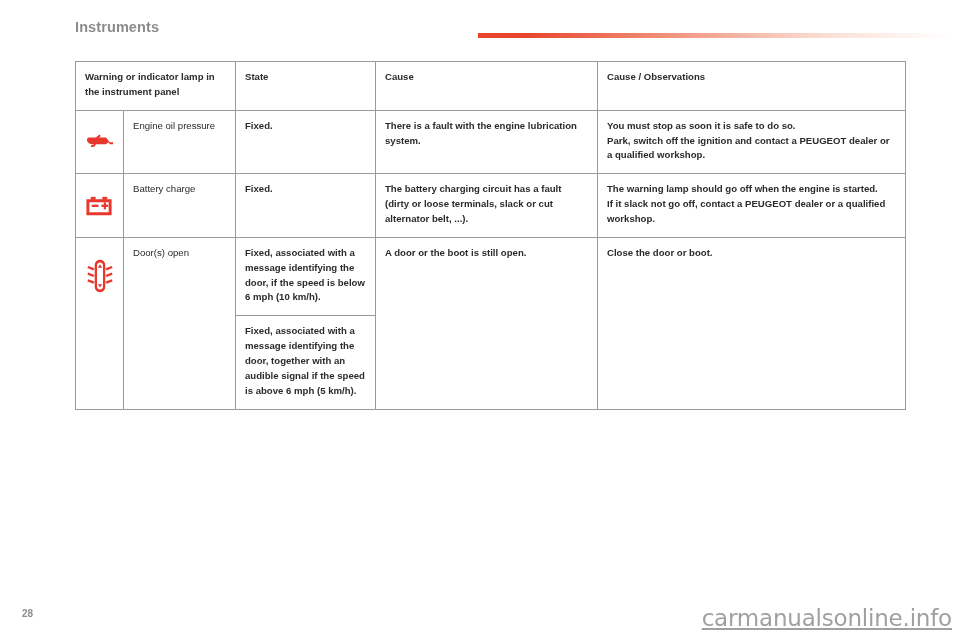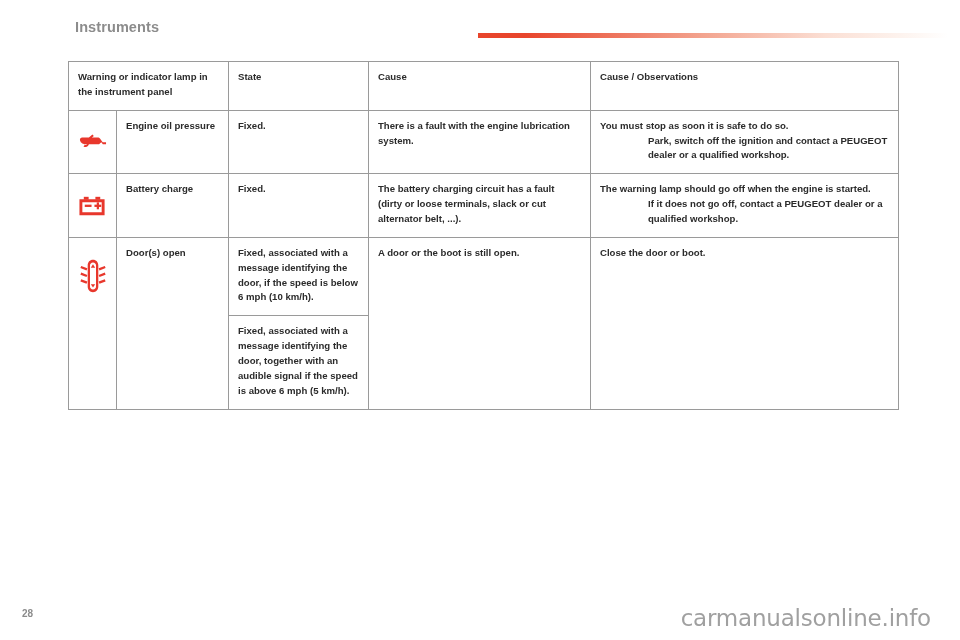--- a/index.html
+++ b/index.html
@@ -38,21 +38,21 @@
     left: 478px;
     top: 33px;
     width: 470px;
     height: 5px;
     background: linear-gradient(to right, #e8452c 0%, #e8452c 10%, #f3a48f 48%, #fbdfd4 74%, #fdf3ee 90%, #ffffff 100%);
   }
 
   
   #lamp-table {
     position: absolute;
-    left: 68px;
+    left: 75px;
     top: 61px;
     width: 830px;
     border-collapse: collapse;
     table-layout: fixed;
     padding-left: 15px;
   }
   #lamp-table col.c-lamp   { width: 48px; }
   #lamp-table col.c-name   { width: 112px; }
   #lamp-table col.c-state  { width: 140px; }
   #lamp-table col.c-cause  { width: 222px; }
@@ -80,21 +80,21 @@
   }
 
   td.lamp-cell {
     background: #ffffff;
     padding: 0;
     text-align: center;
     vertical-align: top;
   }
   td.name-cell {
     background: #f2f2f2;
-    font-weight: bold;
+    font-weight: normal;
     font-size: 10.3px;
     line-height: 1.5;
     color: #27282a;
   }
   td.state-cell,
   td.cause-cell,
   td.action-cell {
     font-weight: bold;
     color: #2b2b2b;
   }
@@ -103,39 +103,40 @@
   .icon-wrap {
     display: flex;
     align-items: flex-start;
     justify-content: center;
     padding-top: 13px;
     height: 100%;
   }
   .icon-wrap svg { display: block; }
 
   .para { margin: 0 0 0 0; }
-  .para + .para { margin-top: 0px; margin-left: 48px; }
+  .para + .para { margin-top: 0px; }
 
   
   #page-number {
     position: absolute;
     left: 22px;
     top: 608px;
     font-size: 10px;
     font-weight: bold;
     color: #8c8c8c;
   }
   #watermark {
     position: absolute;
-    right: 29px;
+    right: 8px;
     top: 605px;
     font-size: 23px;
     color: #a0a0a0;
     letter-spacing: -0.2px;
     font-family: "DejaVu Sans", sans-serif;
+    text-decoration: underline;
   }
 </style>
 </head>
 <body>
 
 <div id="page-header">
   <div id="section-title">Instruments</div>
   <div id="header-rule"></div>
 </div>
 
@@ -194,21 +195,21 @@
           </svg>
         </div>
       </td>
       <td class="name-cell">Battery charge</td>
       <td class="state-cell">
         <p class="para">Fixed.</p>
       </td>
       <td class="cause-cell">The battery charging circuit has a fault (dirty or loose terminals, slack or cut alternator belt, ...).</td>
       <td class="action-cell">
         <p class="para">The warning lamp should go off when the engine is started.</p>
-        <p class="para">If it does not go off, contact a PEUGEOT dealer or a qualified workshop.</p>
+        <p class="para">If it slack not go off, contact a PEUGEOT dealer or a qualified workshop.</p>
       </td>
     </tr>
 
     <tr>
       <td class="lamp-cell" rowspan="2">
         <div class="icon-wrap">
           <svg width="26" height="34" viewBox="0 0 26 34">
             <g fill="#e8372c">
               <path d="M13 0.8c-3.2 0-5.3 2.4-5.3 5.6v21.2c0 3.2 2.1 5.6 5.3 5.6s5.3-2.4 5.3-5.6V6.4C18.3 3.2 16.2.8 13 .8zm0 2.6c1.8 0 3 1.4 3 3v21.2c0 1.6-1.2 3-3 3s-3-1.4-3-3V6.4c0-1.6 1.2-3 3-3z"></path>
               <path d="M13 5.2l2.2 3.6h-4.4L13 5.2z"></path>

